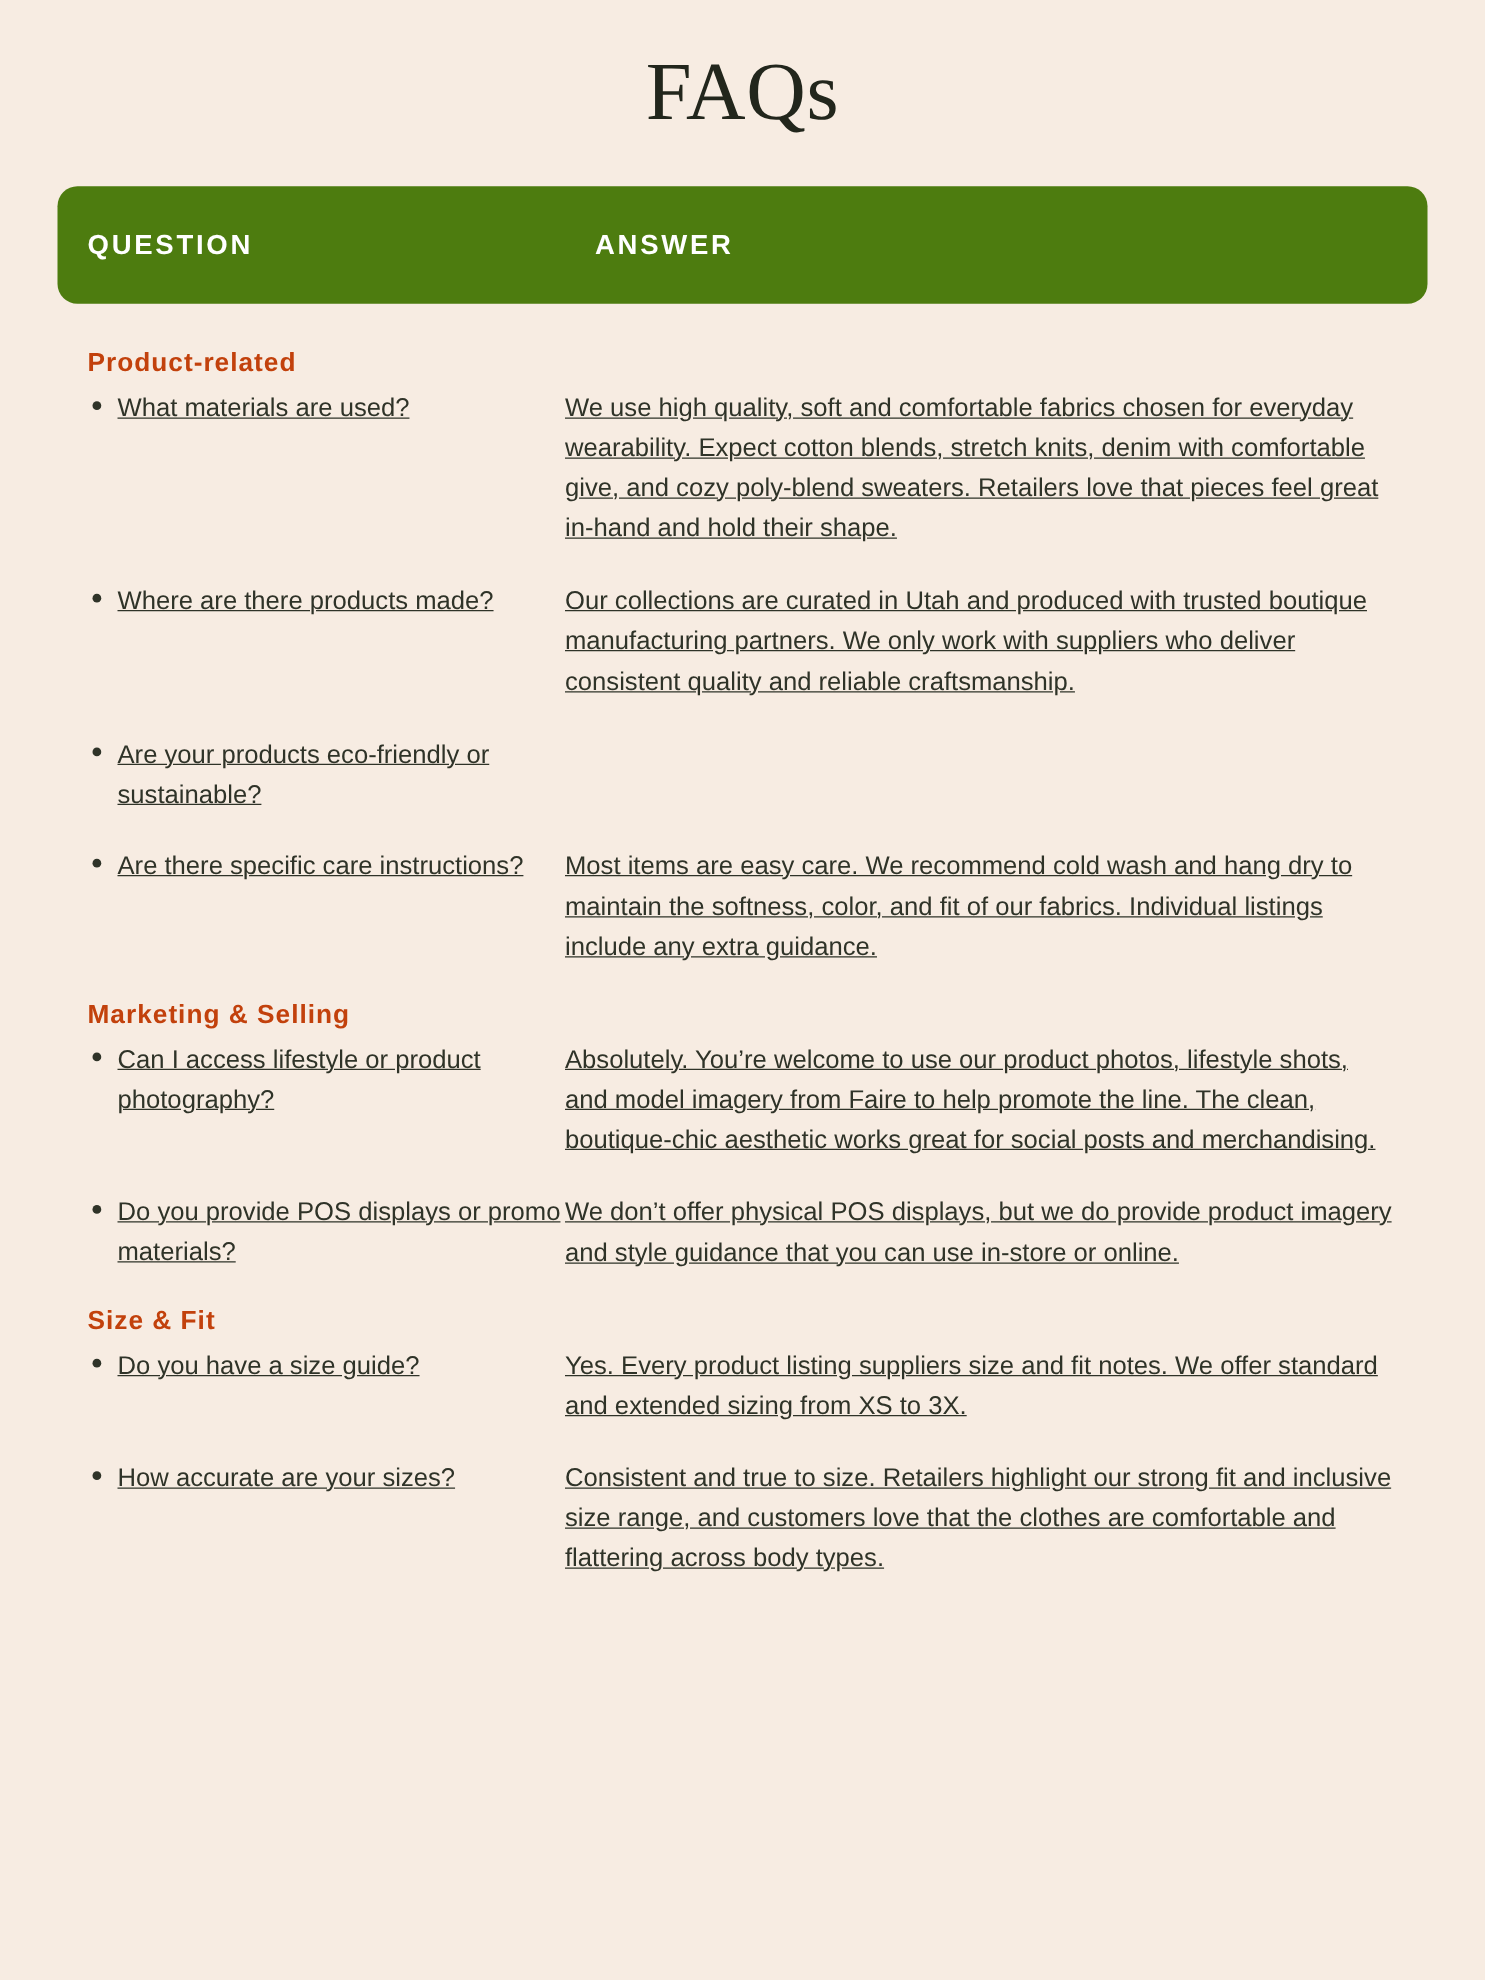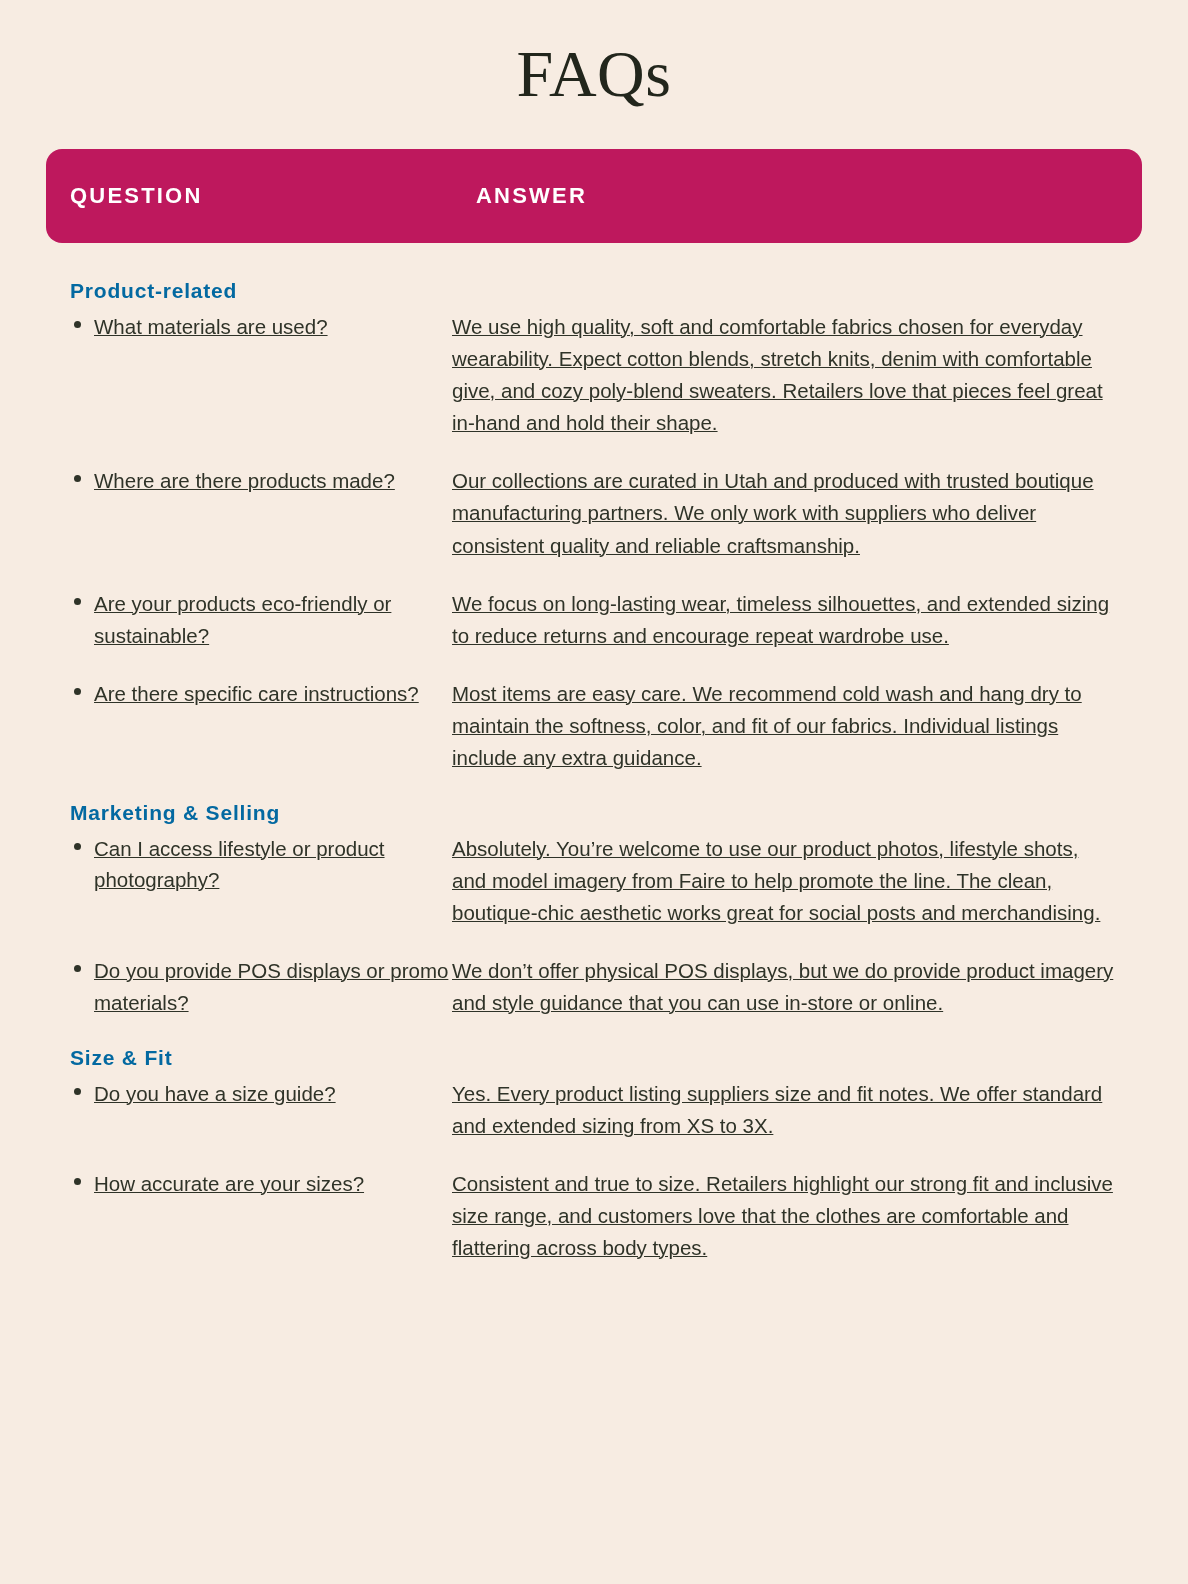--- a/index.html
+++ b/index.html
@@ -27,21 +27,21 @@
     font-weight: 400;
     text-align: center;
     color: #22261c;
     letter-spacing: 0.5px;
     margin: 0;
     padding-top: 38px;
     line-height: 1.1;
   }
   .header-bar {
     margin-top: 38px;
-    background: #be185d;
+    background: #4d7c0f;
     border-radius: 16px;
     height: 94px;
     display: flex;
     align-items: center;
     padding-left: 24px;
   }
   .header-cell {
     color: #ffffff;
     font-size: 22px;
     font-weight: bold;
@@ -50,21 +50,21 @@
   .header-cell.question { width: 406px; }
   .header-cell.answer { flex: 1; }
 
   .content { padding-top: 28px; }
 
   .section { margin-bottom: 6px; }
   .section-title {
     font-size: 21px;
     font-weight: bold;
     letter-spacing: 0.8px;
-    color: #0369a1;
+    color: #c2410c;
     margin: 26px 0 8px 24px;
   }
   .section:first-child .section-title { margin-top: 8px; }
 
   .qa-row {
     display: flex;
     align-items: flex-start;
     margin-bottom: 26px;
     text-decoration: underline;
   }
@@ -132,23 +132,20 @@
         <div class="a-col">
           <span class="a-text">Our collections are curated in Utah and produced with trusted boutique manufacturing partners. We only work with suppliers who deliver consistent quality and reliable craftsmanship.</span>
         </div>
       </div>
 
       <div class="qa-row">
         <div class="q-col">
           <span class="bullet"></span>
           <span class="q-text">Are your products eco-friendly or sustainable?</span>
         </div>
-        <div class="a-col">
-          <span class="a-text">We focus on long-lasting wear, timeless silhouettes, and extended sizing to reduce returns and encourage repeat wardrobe use.</span>
-        </div>
       </div>
 
       <div class="qa-row">
         <div class="q-col">
           <span class="bullet"></span>
           <span class="q-text">Are there specific care instructions?</span>
         </div>
         <div class="a-col">
           <span class="a-text">Most items are easy care. We recommend cold wash and hang dry to maintain the softness, color, and fit of our fabrics. Individual listings include any extra guidance.</span>
         </div>

